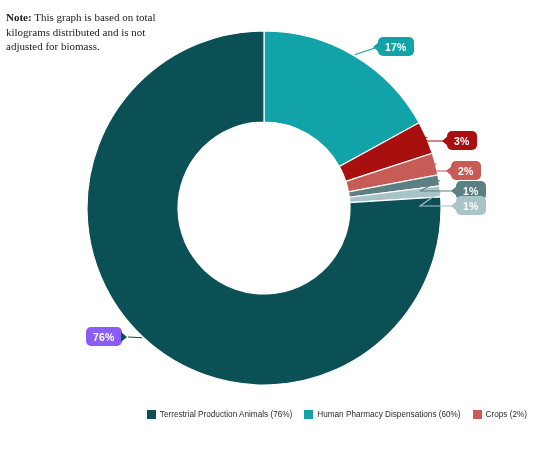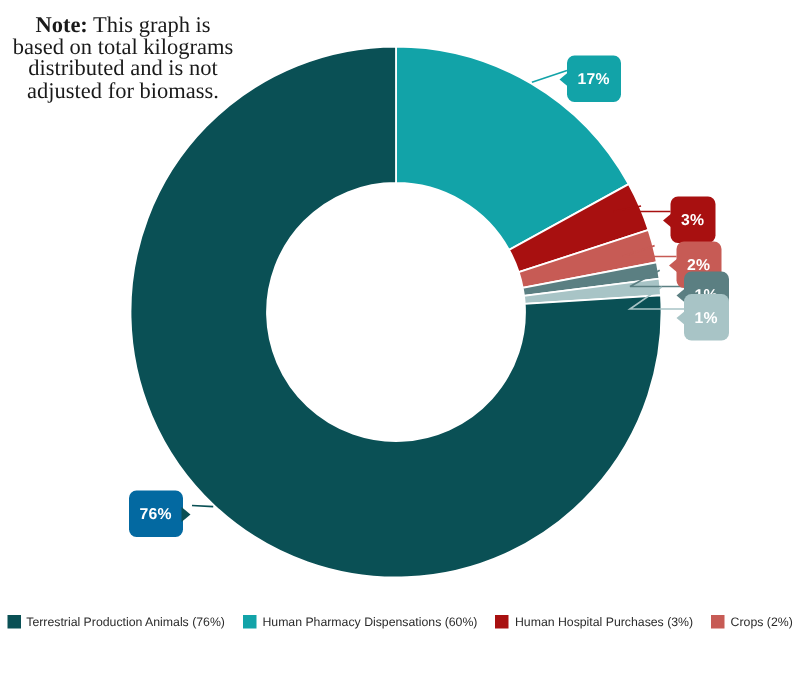--- a/index.html
+++ b/index.html
@@ -22,41 +22,41 @@
     width: 533px;
     height: 461px;
   }
 
   
   #note-block {
     position: absolute;
     left: 6px;
     top: 10px;
     width: 152px;
-    text-align: center;
-    font-size: 15px;
+    text-align: left;
+    font-size: 11px;
     line-height: 14.5px;
     color: #1a1a1a;
     font-family: "Liberation Serif", serif;
   }
   #note-block .note-label {
     font-weight: bold;
   }
 
   
   #donut-svg {
     position: absolute;
     left: 0;
     top: 0;
   }
 
   
   .callout {
     position: absolute;
-    height: 31px;
+    height: 19px;
     border-radius: 5px;
     color: #ffffff;
     font-size: 10.5px;
     font-weight: bold;
     display: flex;
     align-items: center;
     justify-content: center;
     padding: 0 7px;
     box-sizing: border-box;
     white-space: nowrap;
@@ -86,21 +86,21 @@
 
   
   #legend {
     position: absolute;
     left: 0;
     top: 410px;
     width: 533px;
   }
   .legend-row {
     display: flex;
-    justify-content: center;
+    justify-content: flex-end;
     align-items: center;
     flex-wrap: nowrap;
     margin-bottom: 5px;
   }
   .legend-item {
     display: flex;
     align-items: center;
     margin: 0 6px;
   }
   .legend-swatch {
@@ -137,21 +137,21 @@
         <path d="M 142.15061514469346 337.7564156810113 L 128 337" fill="none" stroke="#0a5055" stroke-width="1.1"></path>
         <path d="M 354.60937200356614 54.78791919329805 L 378 47" fill="none" stroke="#12a3a8" stroke-width="1.1"></path>
         <path d="M 427.3603233717487 137.30767546700903 L 409 141 L 447 141" fill="none" stroke="#a81010" stroke-width="1.1"></path>
         <path d="M 436.40780268089634 163.73320008465583 L 415 171 L 451 171" fill="none" stroke="#c75b55" stroke-width="1.1"></path>
         <path d="M 439.8085246259345 180.1546652228389 L 420 191 L 456 191" fill="none" stroke="#5b7f82" stroke-width="1.1"></path>
         <path d="M 441.21002969934824 191.24872022930444 L 420 206 L 456 206" fill="none" stroke="#a8c4c6" stroke-width="1.1"></path>
       </g>
   </svg>
 
   <div id="callout-layer">
-    <div class="callout tail-right" id="co-76" style="left: 86px; top: 327px; background: #0369a1;">
+    <div class="callout tail-right" id="co-76" style="left: 86px; top: 327px; background: #8b5cf6;">
       <span class="tail" style="border-left-color: rgb(10, 80, 85);"></span>
       <span>76%</span>
     </div>
 
     <div class="callout tail-left" id="co-17" style="left: 378px; top: 37px; background: rgb(18, 163, 168);">
       <span class="tail" style="border-right-color: rgb(18, 163, 168);"></span>
       <span>17%</span>
     </div>
 
     <div class="callout tail-left" id="co-3" style="left: 447px; top: 131px; background: rgb(168, 16, 16);">
@@ -179,23 +179,19 @@
     <div class="legend-row" id="legend-row-1">
         <div class="legend-item">
           <span class="legend-swatch" style="background: rgb(10, 80, 85);"></span>
           <span class="legend-text">Terrestrial Production Animals (76%)</span>
         </div>
         <div class="legend-item">
           <span class="legend-swatch" style="background: rgb(18, 163, 168);"></span>
           <span class="legend-text">Human Pharmacy Dispensations (60%)</span>
         </div>
         <div class="legend-item">
-          <span class="legend-swatch" style="background: rgb(168, 16, 16);"></span>
-          <span class="legend-text">Human Hospital Purchases (3%)</span>
-        </div>
-        <div class="legend-item">
           <span class="legend-swatch" style="background: rgb(199, 91, 85);"></span>
           <span class="legend-text">Crops (2%)</span>
         </div>
       </div>
   </div>
 
 </div>
 
 </body></html>

